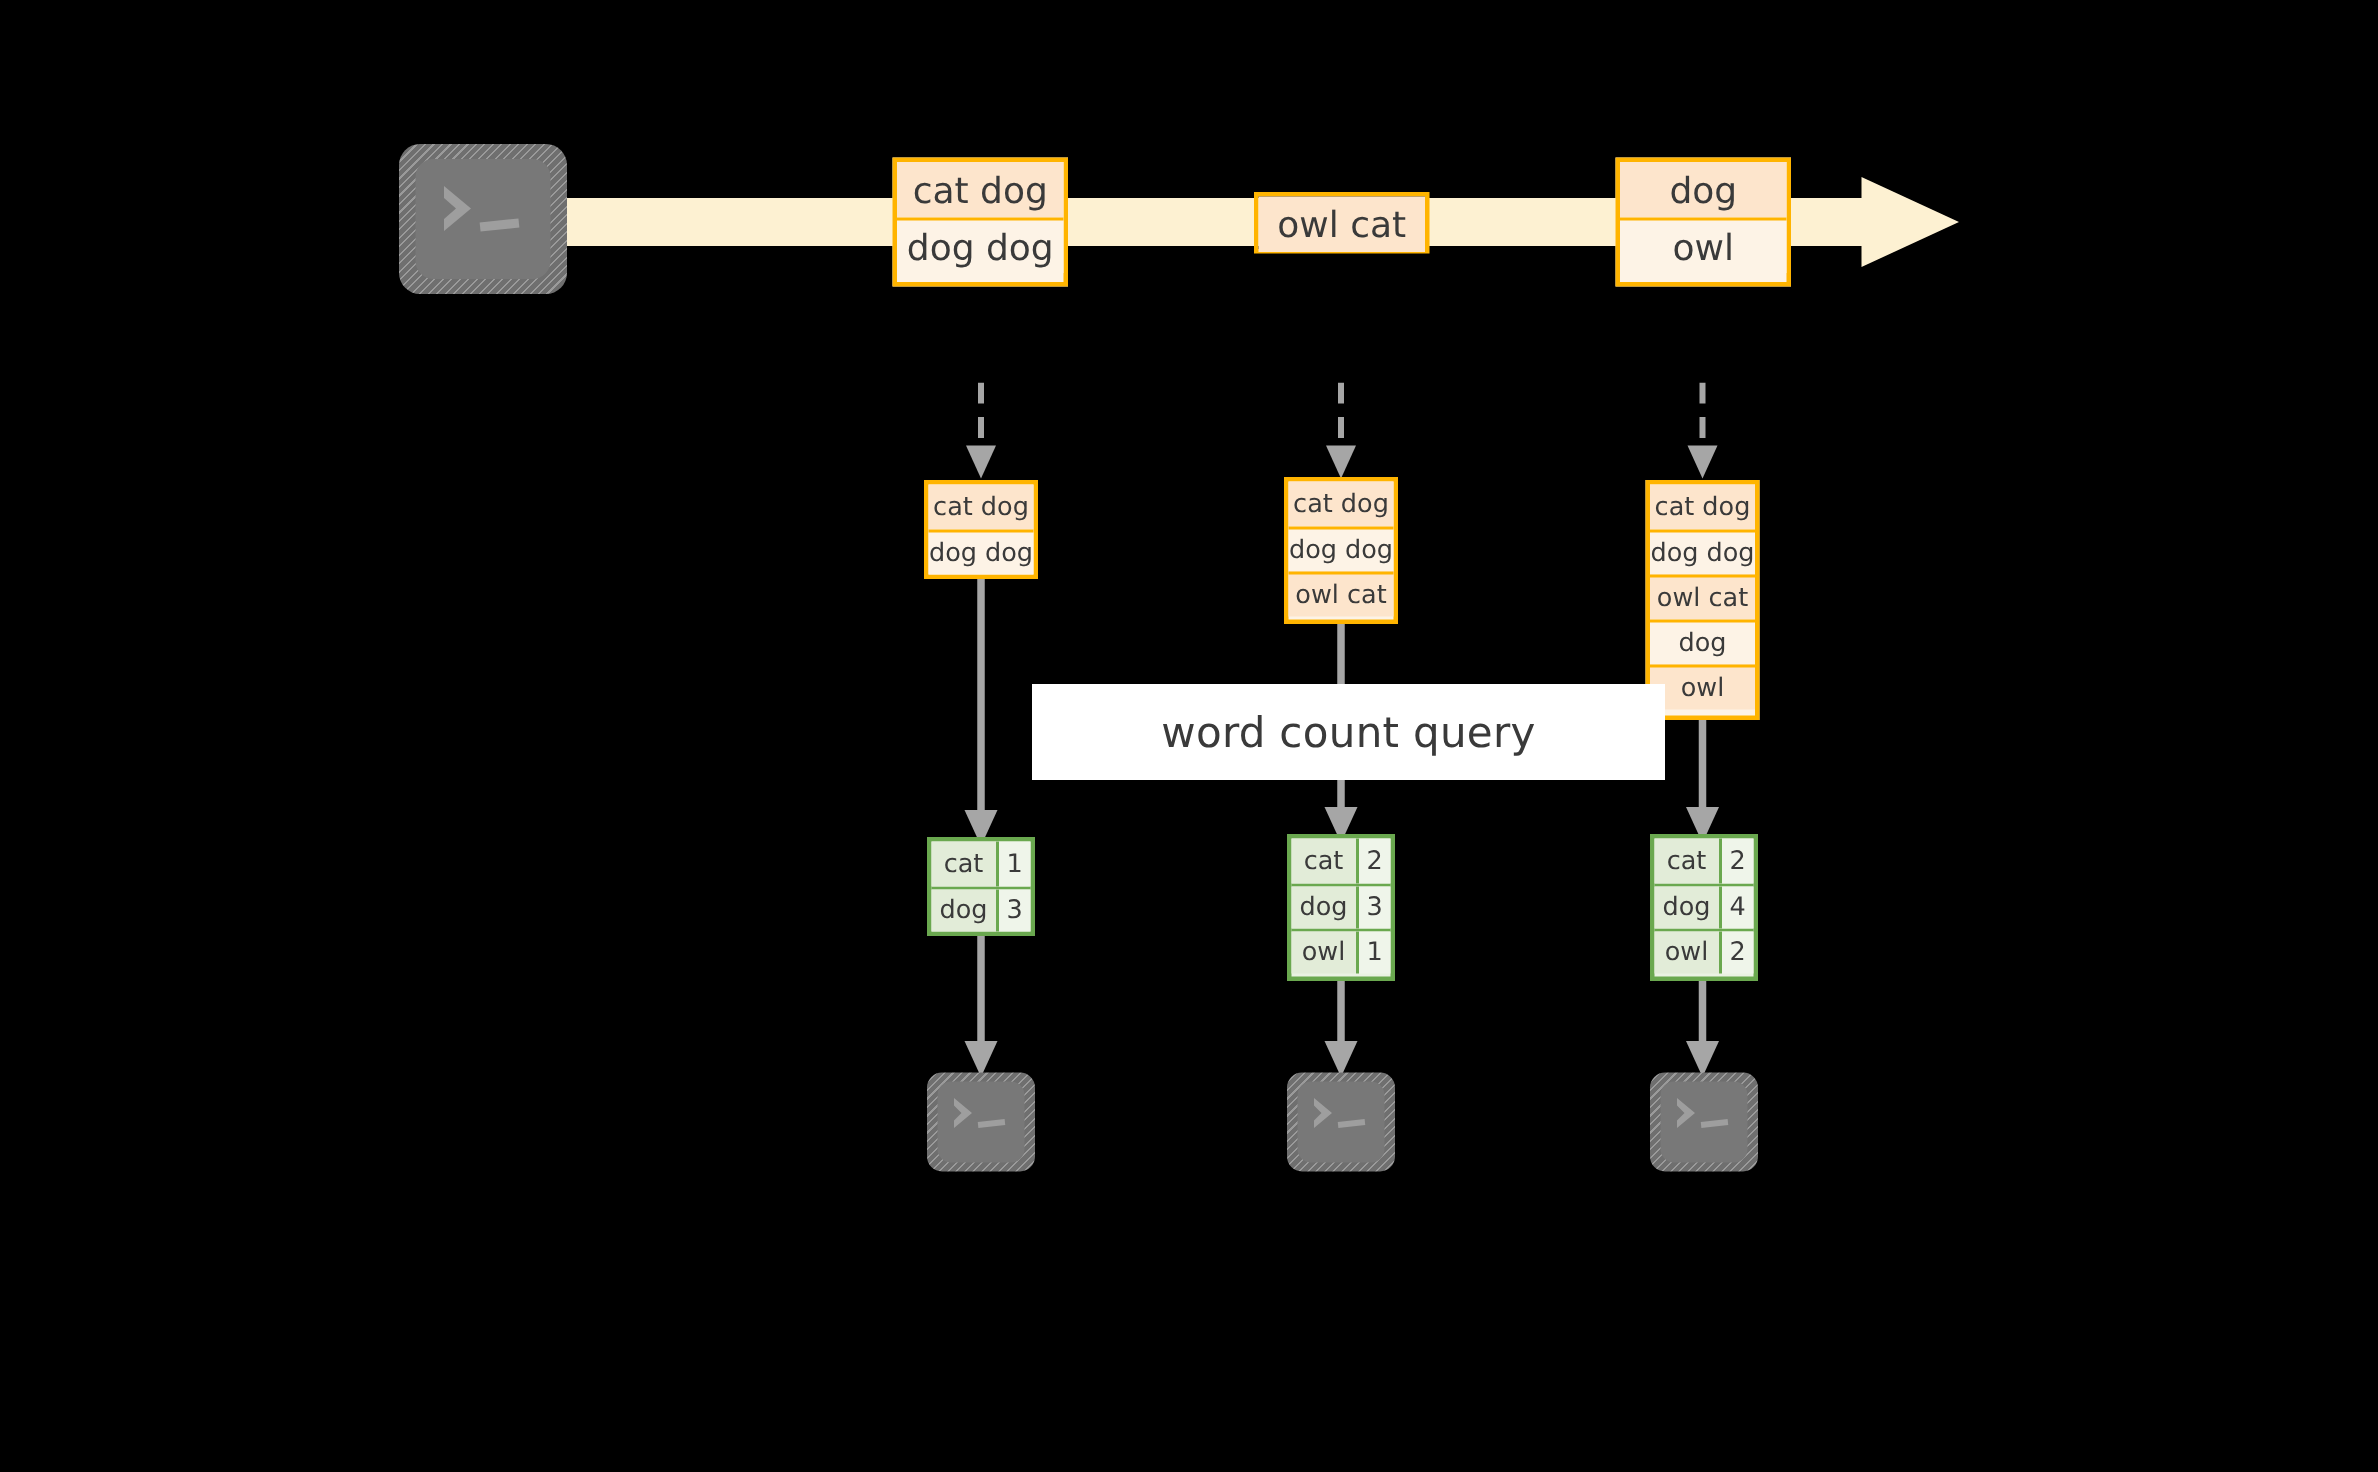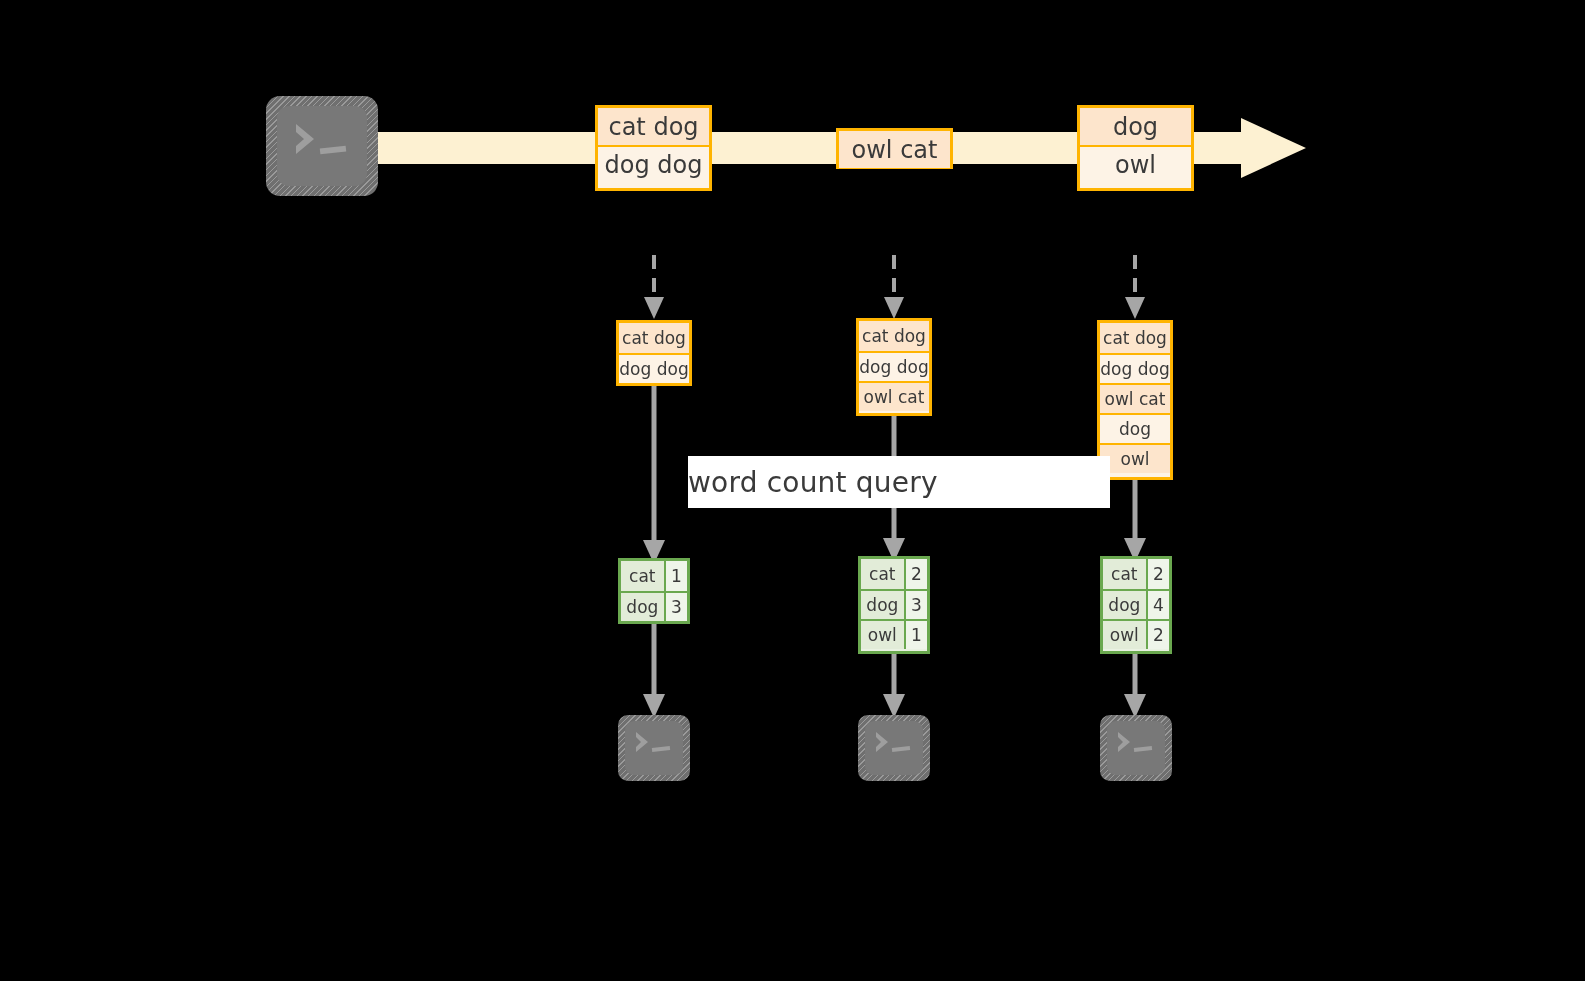--- a/index.html
+++ b/index.html
@@ -102,24 +102,25 @@
 
   
   .conn { position: absolute; }
 
   
   #query-band {
     position: absolute;
     left: 688px;
     top: 456px;
     width: 422px;
-    height: 52px;
+    height: 64px;
     background: #ffffff;
     display: flex;
     align-items: center;
+    justify-content: center;
   }
   #query-band .txt {
     font-size: 28px;
     color: #3a3a3a;
     white-space: nowrap;
     letter-spacing: 0.2px;
   }
 </style>
 </head>
 <body>

